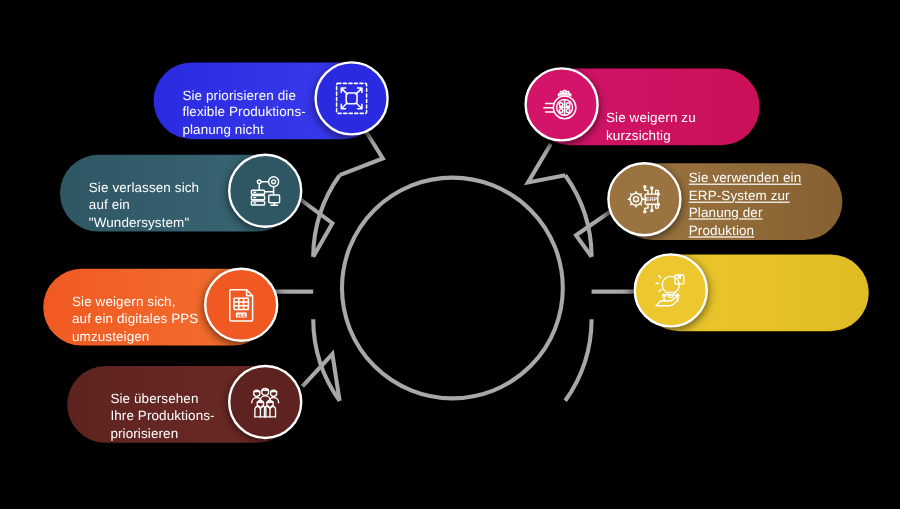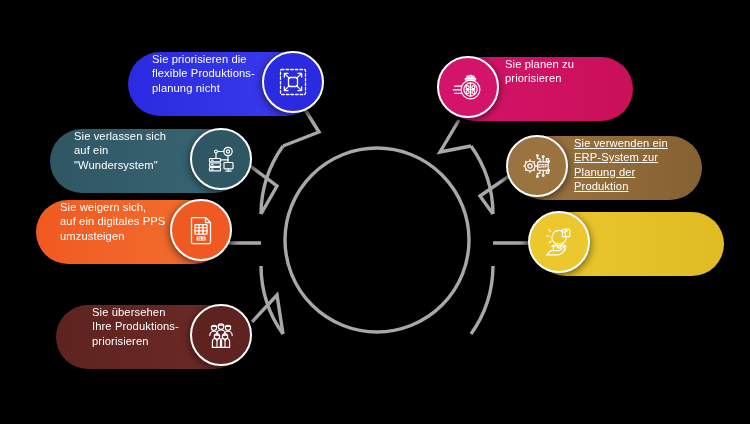--- a/index.html
+++ b/index.html
@@ -16,21 +16,21 @@
 
   
   .node{position:absolute;display:flex;align-items:center;height:64px;}
   .node.left{flex-direction:row;}
   .node.right{flex-direction:row;}
 
   .pill{
     position:relative;
     height:64px;
     border-radius:32px;
-    display:flex;align-items:flex-start;
+    display:flex;align-items:flex-end;
     box-sizing:border-box;
     color:#fff;
     filter:drop-shadow(0 3px 5px rgba(0,0,0,.55));
   }
   .pill-label{
     font-size:11.2px;
     line-height:14.4px;
     letter-spacing:.1px;
     color:#ffffff;
     white-space:pre-line;
@@ -52,21 +52,21 @@
     display:flex;align-items:center;justify-content:center;
     filter:drop-shadow(0 2px 4px rgba(0,0,0,.6));
   }
   .node.left  .badge{right:-6px;}
   .node.right .badge{left:-6px;}
   .badge svg{display:block;}
 
   
   #node-flex   {left:128px; top:52px;}
   #node-wonder {left:50px;  top:129px;}
-  #node-pps    {left:36px;  top:200px;}
+  #node-pps    {left:36px;  top:224px;}
   #node-staff  {left:56px;  top:305px;}
 
   #node-short  {left:443px; top:57px;}
   #node-erp    {left:512px; top:136px;}
   #node-island {left:534px; top:212px;}
 </style>
 </head>
 <body>
 
 <div id="stage">
@@ -178,21 +178,21 @@
           <path d="M16.4 29.4 v-6.2 c0-1.6 1.4-2.6 3-2.9 l1.6 2.4 1.6-2.4 c1.6.3 3 1.3 3 2.9 v6.2"></path>
           <path d="M13 22.7 v6.7 M21 22.7 v6.7"></path>
           <path d="M8.4 29.4 h16.8"></path>
         </svg>
       </span>
     </div>
   </div>
 
   <div class="node right" id="node-short">
     <div class="pill" style="width:190px;background:linear-gradient(90deg,#d4146a 0%,#c91059 100%);">
-      <span class="pill-label">Sie planen zu priorisieren</span>
+      <span class="pill-label">Sie weigern zu kurzsichtig</span>
       <span class="badge" style="background:#d4146a;">
         <svg width="34" height="34" viewBox="0 0 34 34" fill="none" stroke="#ffffff" stroke-width="1.2" stroke-linecap="round" stroke-linejoin="round">
           <circle cx="19.5" cy="19.5" r="9.4"></circle>
           <circle cx="19.5" cy="19.5" r="6.6"></circle>
           <path d="M19.5 12.9 v13.2"></path>
           <path d="M19.5 19.5 h-4.3 M19.5 19.5 h4.3"></path>
           <circle cx="16.6" cy="17.2" r="1.5"></circle>
           <circle cx="22.4" cy="17.2" r="1.5"></circle>
           <circle cx="16.6" cy="22.2" r="1.5"></circle>
           <circle cx="22.4" cy="22.2" r="1.5"></circle>

